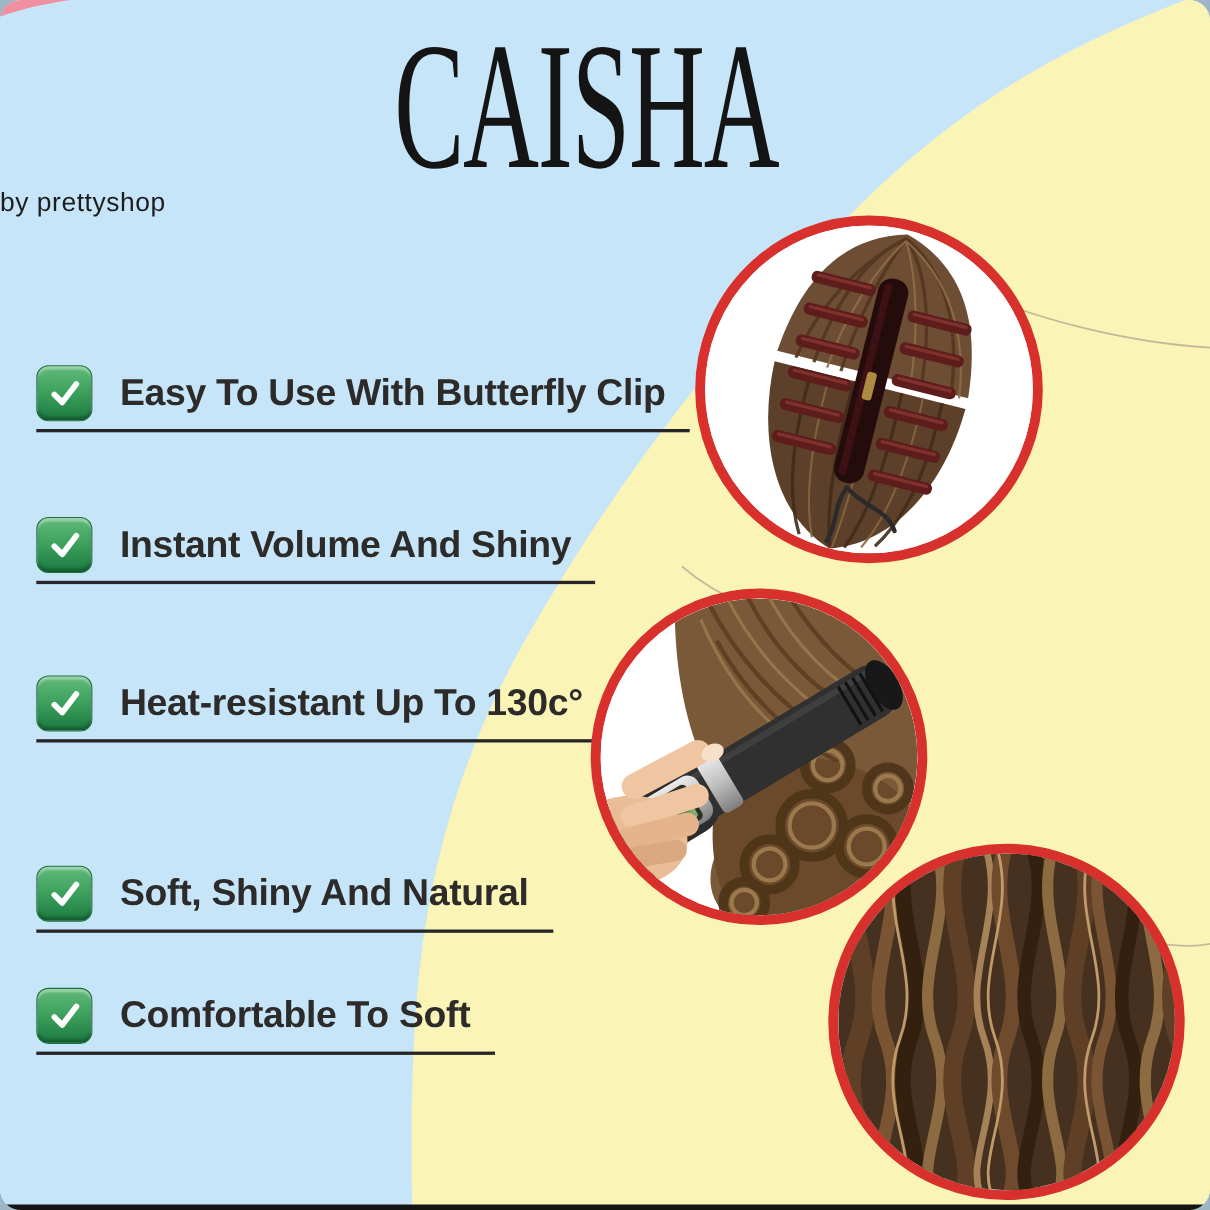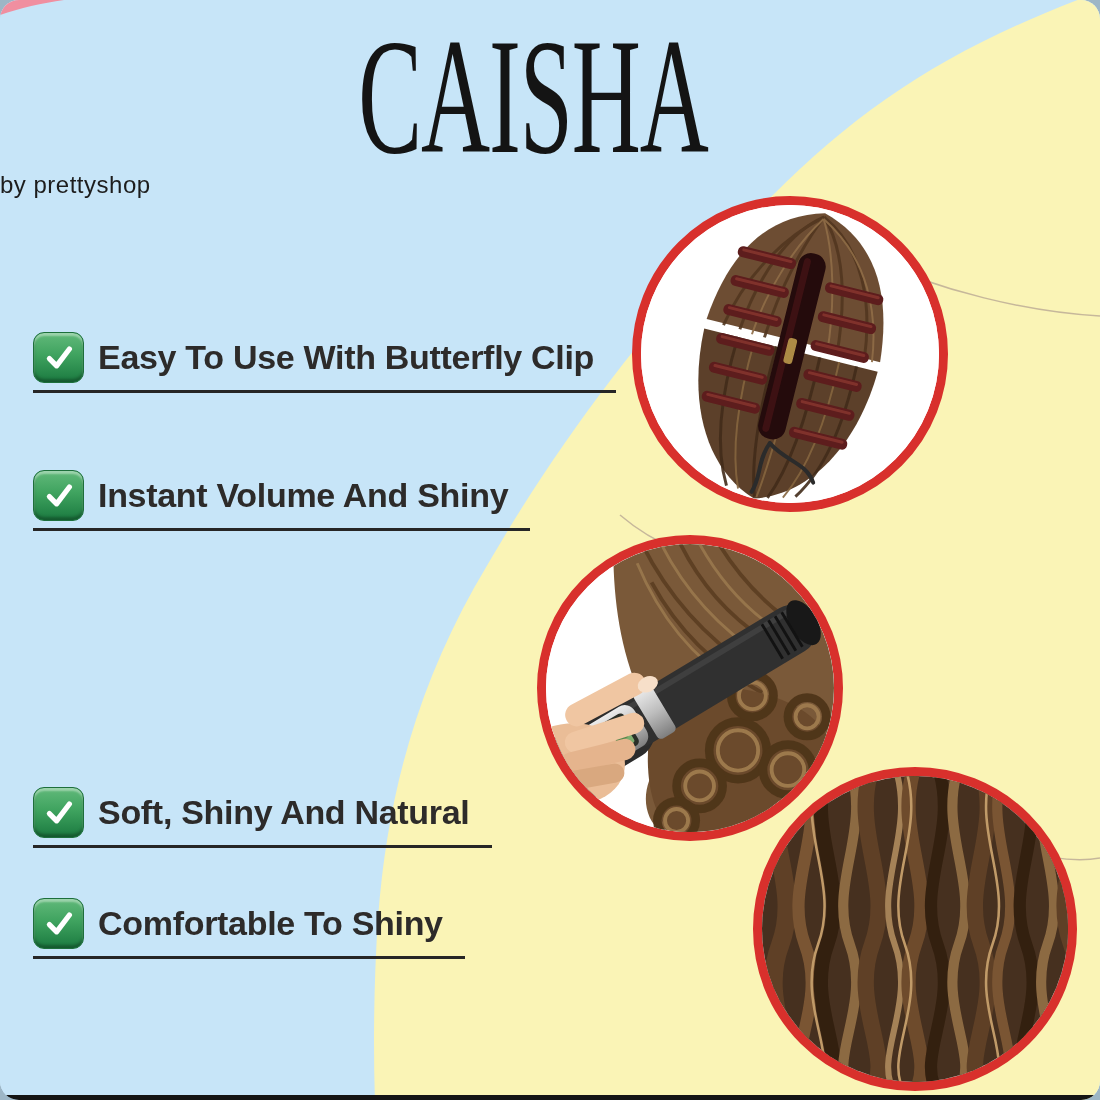--- a/index.html
+++ b/index.html
@@ -13,21 +13,21 @@
   .logo{
     margin:0;font-family:"Liberation Serif","DejaVu Serif",serif;font-weight:400;
     font-size:165px;line-height:1;color:#141414;letter-spacing:-2px;
     transform:scaleX(0.58);transform-origin:50% 0;white-space:nowrap;
   }
   .byline-wrap{position:absolute;left:0;top:171px;width:1066px;}
   .byline{font-size:24px;color:#1d1d1d;letter-spacing:0.5px;}
   
   .feature{
     position:absolute;left:33px;height:54px;display:inline-flex;align-items:center;
-    gap:14px;padding:0 22px 6px 0;border-bottom:3px solid #262626;white-space:nowrap;text-align:right;
+    gap:25px;padding:0 22px 6px 0;border-bottom:3px solid #262626;white-space:nowrap;text-align:right;
   }
   .f1{top:330px}.f2{top:468px}.f3{top:612px}.f4{top:785px}.f5{top:896px}
   .check{
     width:51px;height:51px;flex:0 0 51px;border-radius:11px;
     background:linear-gradient(180deg,#61b97a 0%,#3fa35f 45%,#1b7a40 100%);
     box-shadow:inset 0 3px 2px rgba(255,255,255,.38), inset 0 -3px 3px rgba(0,0,0,.28);
     border:1px solid #1d6f3b;box-sizing:border-box;display:flex;align-items:center;justify-content:center;
   }
   .check svg{width:40px;height:40px;display:block;}
   .feature .label{font-size:34px;font-weight:700;color:#2d2b2a;letter-spacing:-0.3px;}
@@ -74,35 +74,43 @@
     <span class="label">Easy To Use With Butterfly Clip</span>
   </div>
   <div class="feature f2">
     <span class="check">
       <svg viewBox="0 0 100 100">
           <path d="M26 54 L44 72 L76 30" stroke="#ffffff" stroke-width="13" fill="none" stroke-linecap="round" stroke-linejoin="round"></path>
         </svg>
     </span>
     <span class="label">Instant Volume And Shiny</span>
   </div>
+  <div class="feature f3">
+    <span class="check">
+      <svg viewBox="0 0 100 100">
+          <path d="M26 54 L44 72 L76 30" stroke="#ffffff" stroke-width="13" fill="none" stroke-linecap="round" stroke-linejoin="round"></path>
+        </svg>
+    </span>
+    <span class="label">Heat-resistant Up To 130c°</span>
+  </div>
   <div class="feature f4">
     <span class="check">
       <svg viewBox="0 0 100 100">
           <path d="M26 54 L44 72 L76 30" stroke="#ffffff" stroke-width="13" fill="none" stroke-linecap="round" stroke-linejoin="round"></path>
         </svg>
     </span>
     <span class="label">Soft, Shiny And Natural</span>
   </div>
   <div class="feature f5">
     <span class="check">
       <svg viewBox="0 0 100 100">
           <path d="M26 54 L44 72 L76 30" stroke="#ffffff" stroke-width="13" fill="none" stroke-linecap="round" stroke-linejoin="round"></path>
         </svg>
     </span>
-    <span class="label">Comfortable To Shiny</span>
+    <span class="label">Comfortable To Soft</span>
   </div>
 
   <div class="circle c1">
     <svg viewBox="0 0 300 300" preserveAspectRatio="none" aria-hidden="true">
       <rect width="300" height="300" fill="#ffffff"></rect>
       <g transform="rotate(14 150 150)">
         <path d="M150,4 C 92,20 66,68 60,136 L240,136 C 234,68 208,20 150,4 Z" fill="#6d4d33"></path>
         <g stroke="#523720" stroke-width="3" fill="none" opacity="0.9">
           <path d="M150,8 C 120,30 100,80 95,138"></path>
           <path d="M150,8 C 138,35 124,85 121,140"></path>

